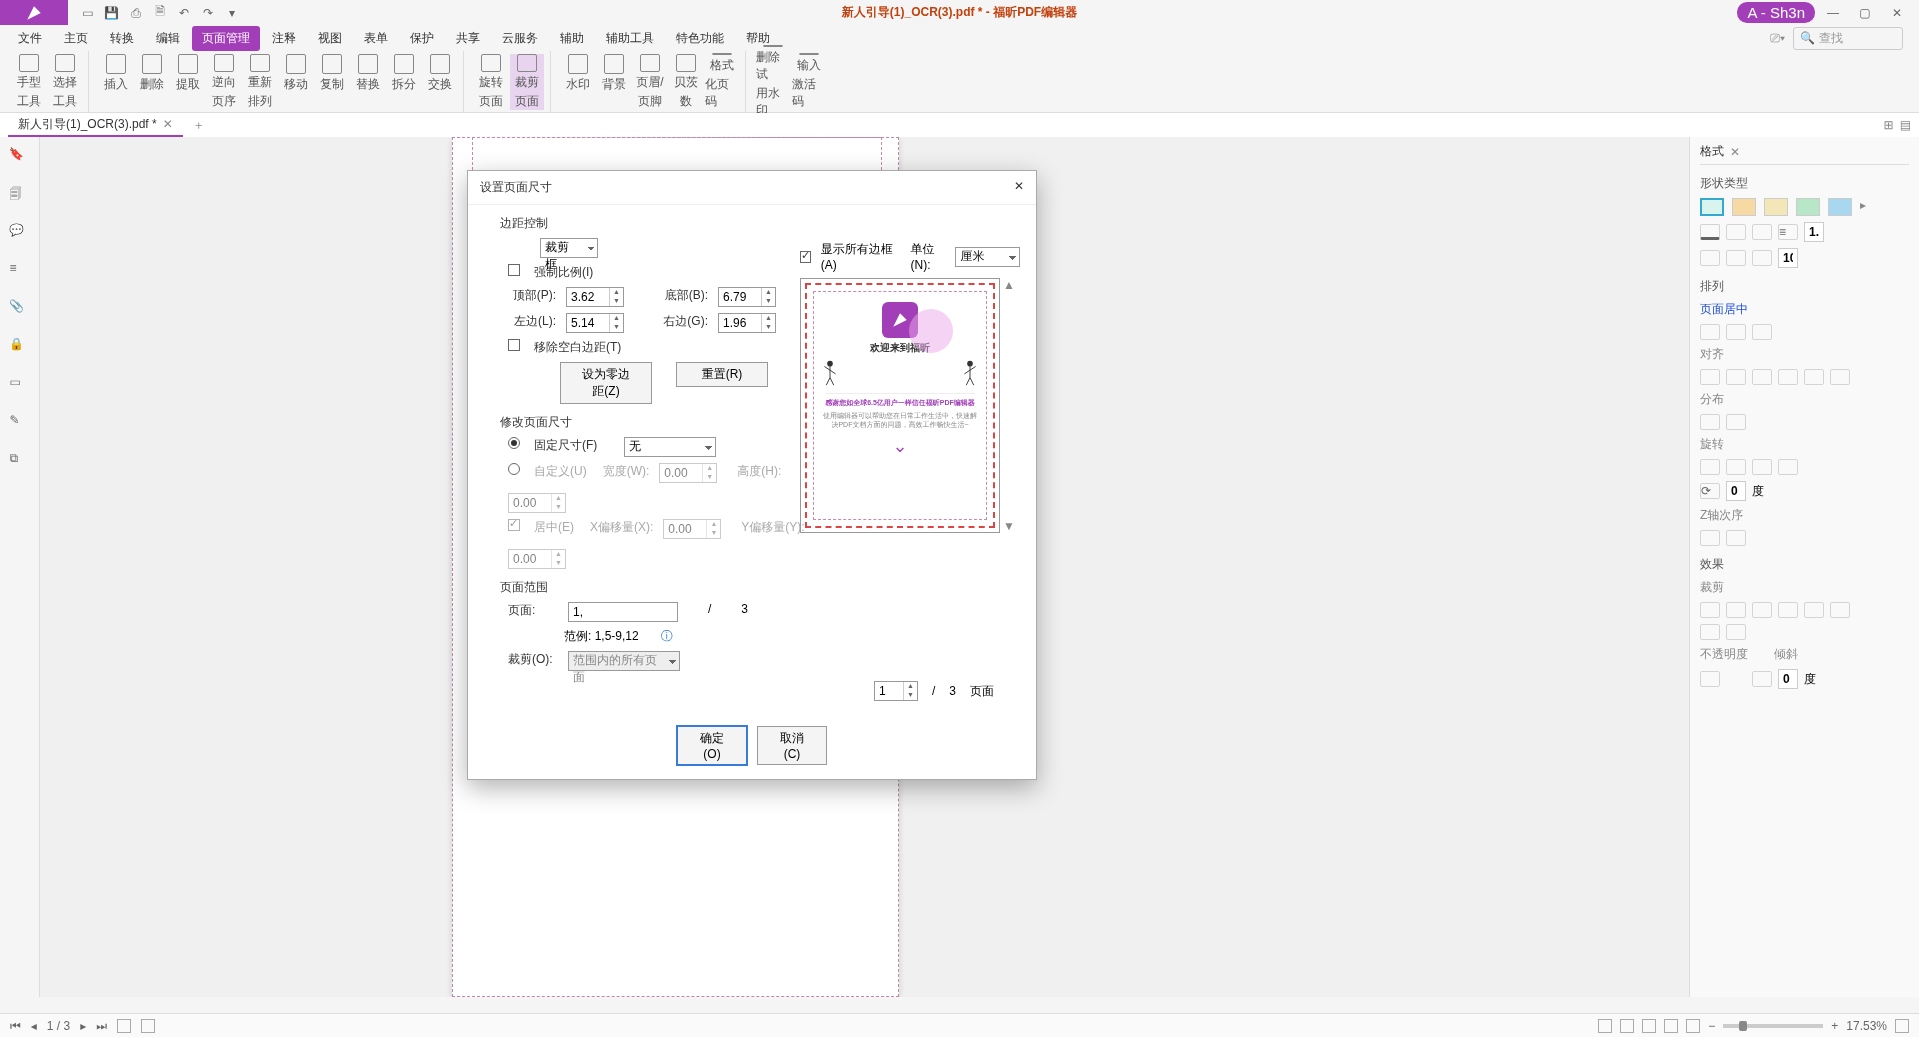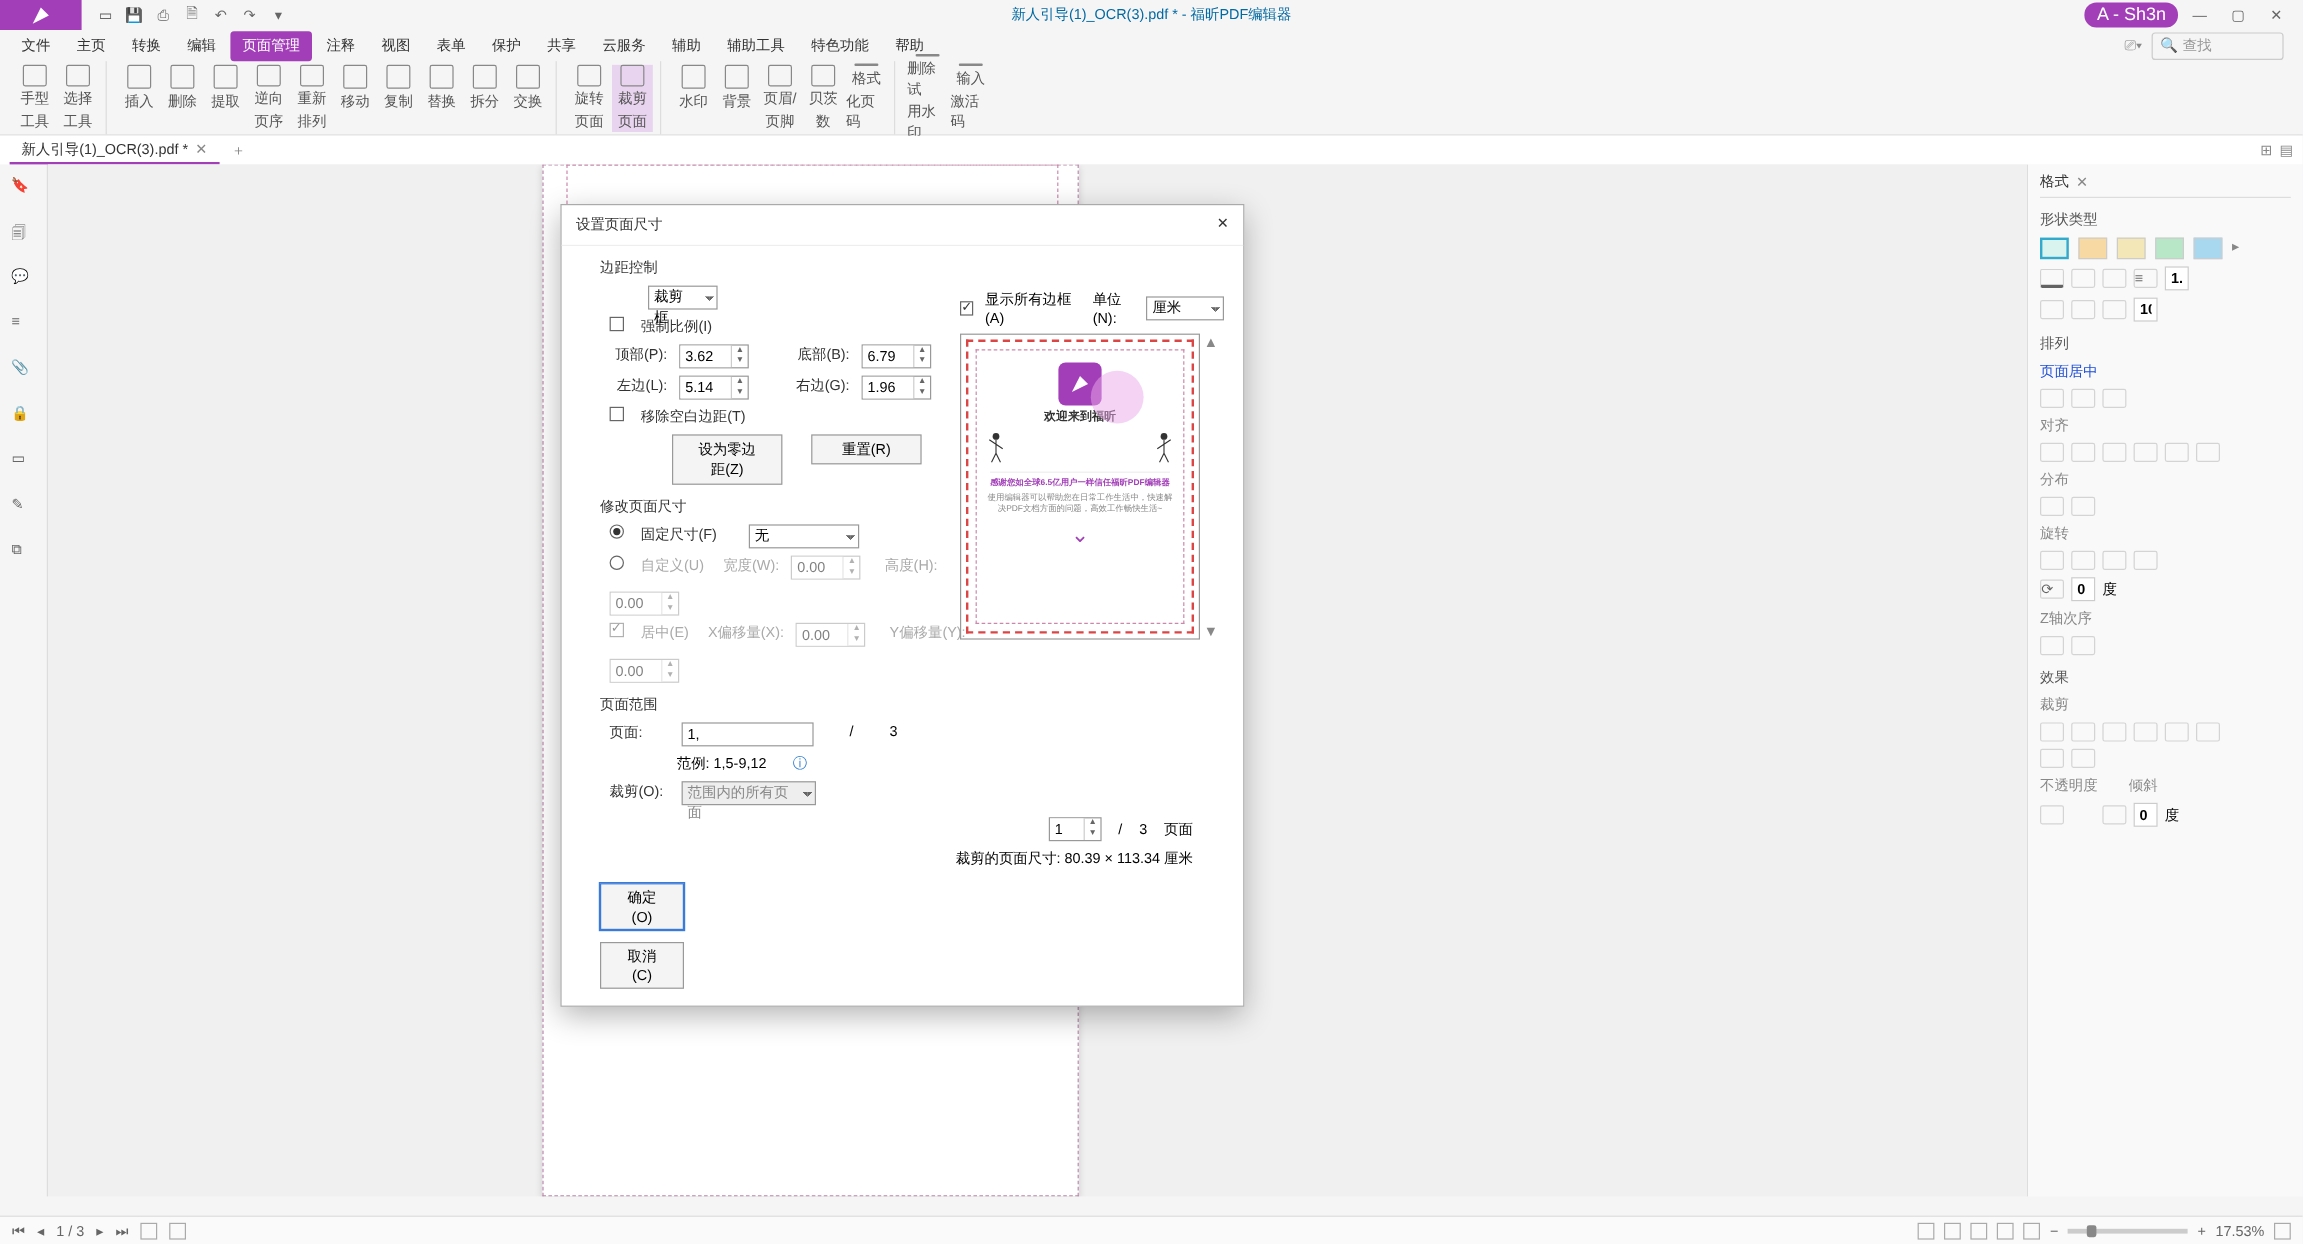--- a/index.html
+++ b/index.html
@@ -4,21 +4,21 @@
 <style>
 * { box-sizing: border-box; margin: 0; padding: 0; font-family: "Microsoft YaHei", sans-serif; font-size: 12px; }
 body { background: #f5f5f6; width: 1919px; height: 1037px; overflow: hidden; position: relative; }
 
 
 .titlebar { height: 25px; background: #f5f5f6; display: flex; align-items: center; position: relative; }
 .app-logo { width: 68px; height: 25px; background: #a23fb8; display: flex; align-items: center; justify-content: center; }
 .app-logo svg { width: 18px; height: 18px; }
 .qat { display: flex; gap: 8px; padding: 0 12px; align-items: center; }
 .qat-item { width: 16px; height: 16px; color: #666; display: flex; align-items: center; justify-content: center; }
-.title-center { position: absolute; left: 50%; transform: translateX(-50%); color: #0369a1; }
+.title-center { position: absolute; left: 50%; transform: translateX(-50%); color: #c2410c; font-weight: bold; }
 .title-right { margin-left: auto; display: flex; align-items: center; gap: 4px; padding-right: 8px; }
 .user-badge { background: #a23fb8; color: #fff; padding: 2px 10px; border-radius: 10px; font-size: 15px; }
 .win-btn { width: 28px; height: 20px; display: flex; align-items: center; justify-content: center; color: #666; }
 
 
 .menubar { height: 26px; display: flex; align-items: center; padding: 0 8px; gap: 2px; }
 .menu-item { padding: 4px 10px; color: #333; border-radius: 3px; }
 .menu-item.active { background: #a23fb8; color: #fff; }
 .menubar-right { margin-left: auto; display: flex; align-items: center; gap: 8px; padding-right: 8px; }
 .search-box { border: 1px solid #ccc; border-radius: 3px; padding: 2px 6px; width: 110px; display: flex; align-items: center; gap: 4px; color: #999; }
@@ -88,21 +88,21 @@
 .preview-inner { border: 1px dashed #c8a; width: 100%; height: 100%; display: flex; flex-direction: column; align-items: center; padding: 10px 6px; }
 .preview-icon { width: 36px; height: 36px; background: #a23fb8; border-radius: 6px; display: flex; align-items: center; justify-content: center; margin-bottom: 4px; }
 .preview-title { font-size: 10px; color: #333; font-weight: bold; text-align: center; line-height: 1.1; }
 .preview-figures { display: flex; justify-content: space-between; width: 100%; margin: 6px 0; }
 .preview-fig { width: 20px; height: 28px; }
 .preview-textblock { font-size: 7px; color: #a23fb8; text-align: center; line-height: 1.3; border-top: 1px solid #eee; padding-top: 4px; }
 .preview-arrow { color: #a23fb8; font-size: 18px; margin-top: 6px; }
 .preview-scroll { width: 14px; display: flex; flex-direction: column; align-items: center; justify-content: space-between; margin-left: 2px; color: #888; font-size: 9px; height: 255px; }
 .dlg-footer { margin-top: 8px; }
 .dlg-footer-row { display: flex; align-items: center; gap: 16px; margin: 6px 0; }
-.dlg-actions { display: flex; justify-content: center; gap: 10px; margin-top: 12px; flex-direction: column; }
+.dlg-actions { display: flex; justify-content: center; gap: 10px; margin-top: 25px; }
 .dlg-select.disabled-sel { background-color: #eee; color: #888; }
 
 
 .statusbar { position: absolute; bottom: 0; left: 0; right: 0; height: 24px; border-top: 1px solid #ddd; background: #fafafa; display: flex; align-items: center; padding: 0 10px; gap: 10px; color: #666; }
 .statusbar-right { margin-left: auto; display: flex; align-items: center; gap: 8px; }
 .zoom-slider { width: 100px; height: 4px; background: #ccc; position: relative; }
 .zoom-slider::after { content: ""; position: absolute; left: 16px; top: -3px; width: 8px; height: 10px; background: #888; border-radius: 2px; }
 .sb-icon { width: 14px; height: 14px; border: 1px solid #aaa; }
 </style>
 </head>
@@ -581,23 +581,20 @@
               <div class="spin-btns">
                 <span>▲</span>
                 <span>▼</span>
               </div>
             </div>
           <span>/</span>
           <span>3</span>
           <span>页面</span>
         </div>
       </div>
-      <div class="dlg-footer-row" style="justify-content:flex-end;padding-right:10px;">
-        <span>裁剪的页面尺寸:  80.39 × 113.34  厘米</span>
-      </div>
       <div class="dlg-actions">
         <button class="dlg-btn primary" style="width:70px;">确定(O)</button>
         <button class="dlg-btn" style="width:70px;">取消(C)</button>
       </div>
     </div>
   </div>
 </div>
 
 <div class="statusbar">
   <span>⏮</span>

